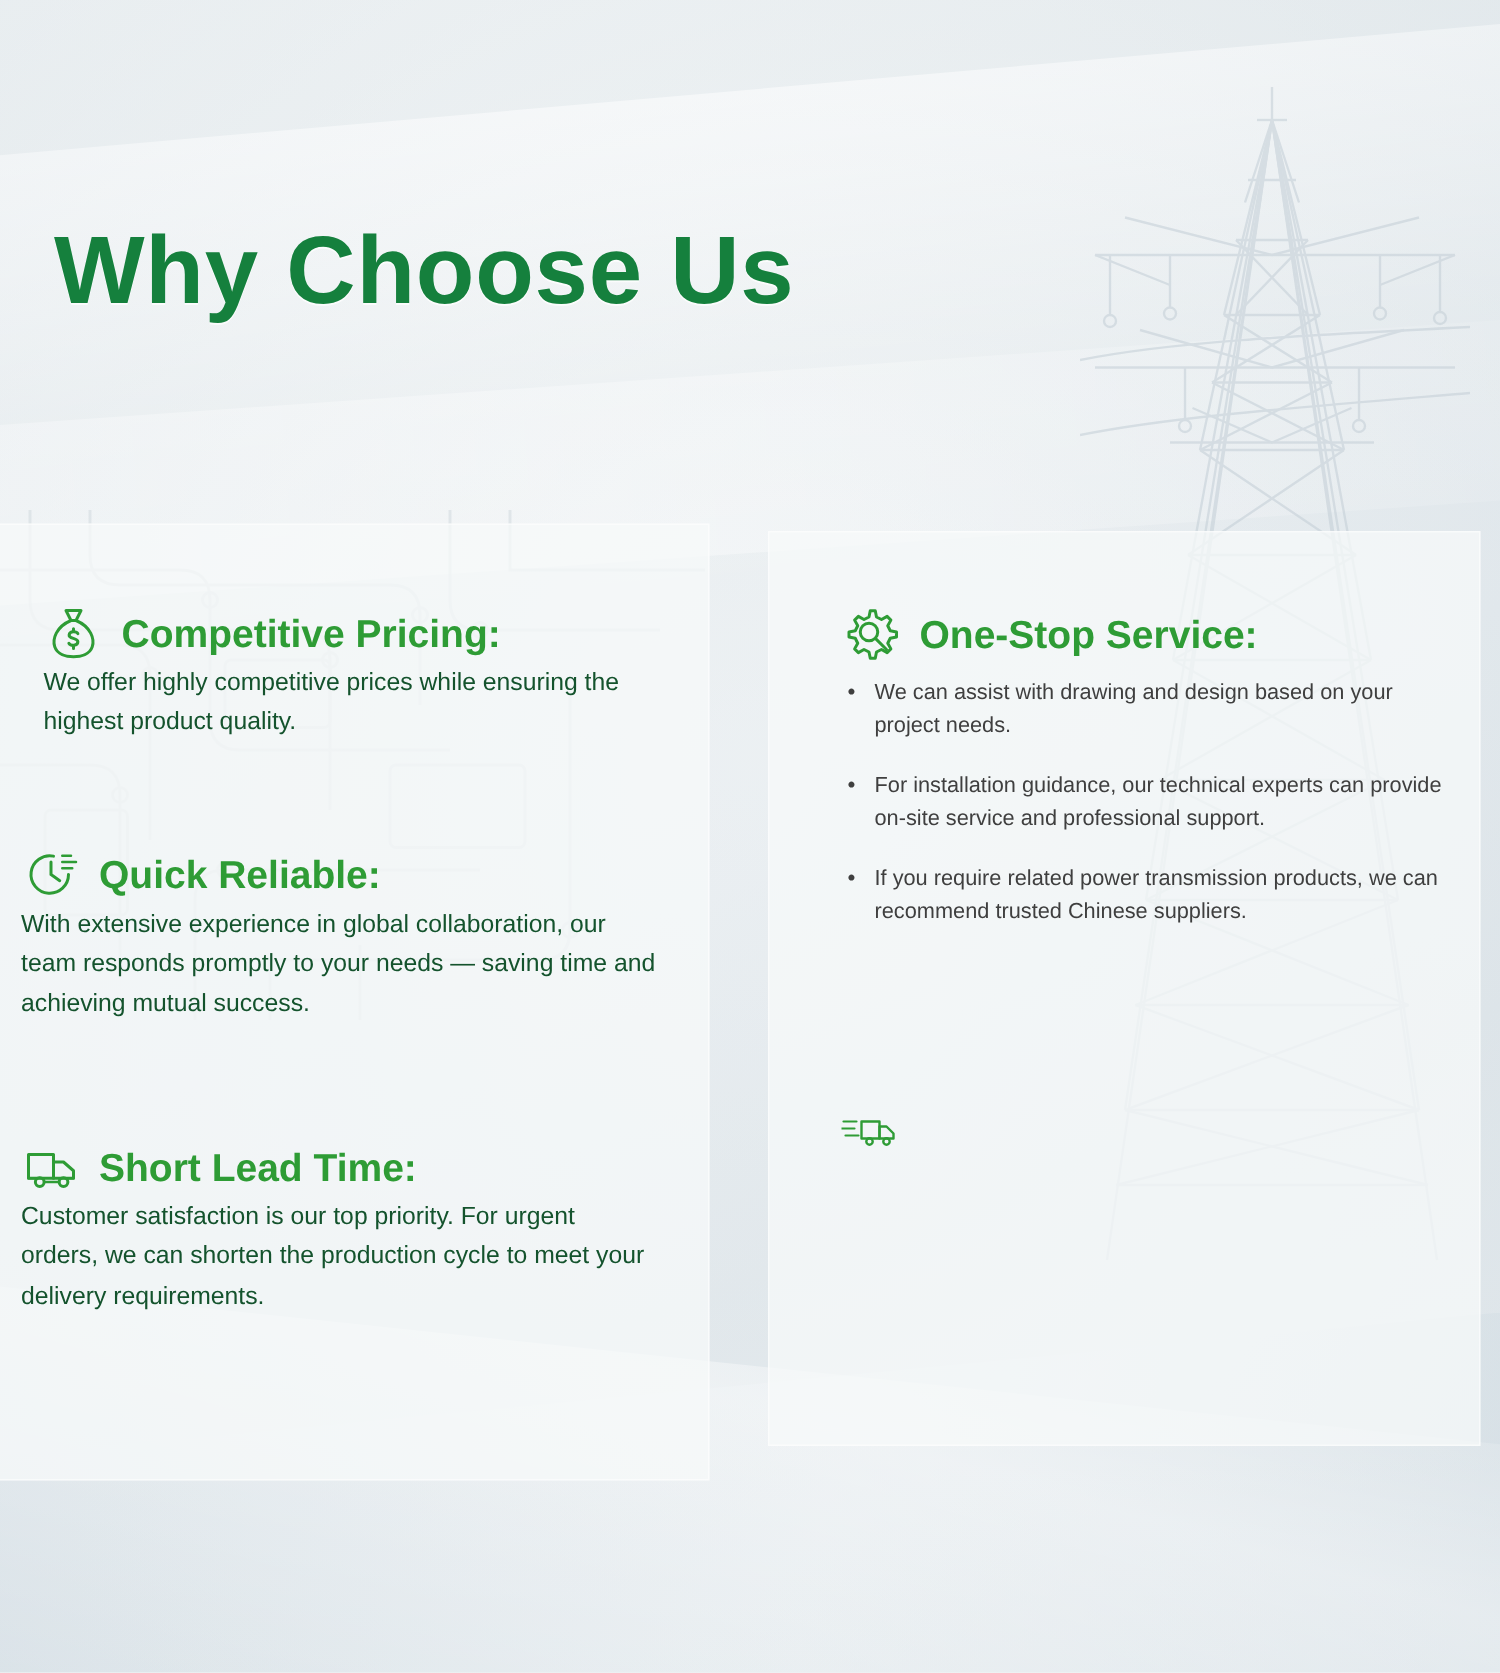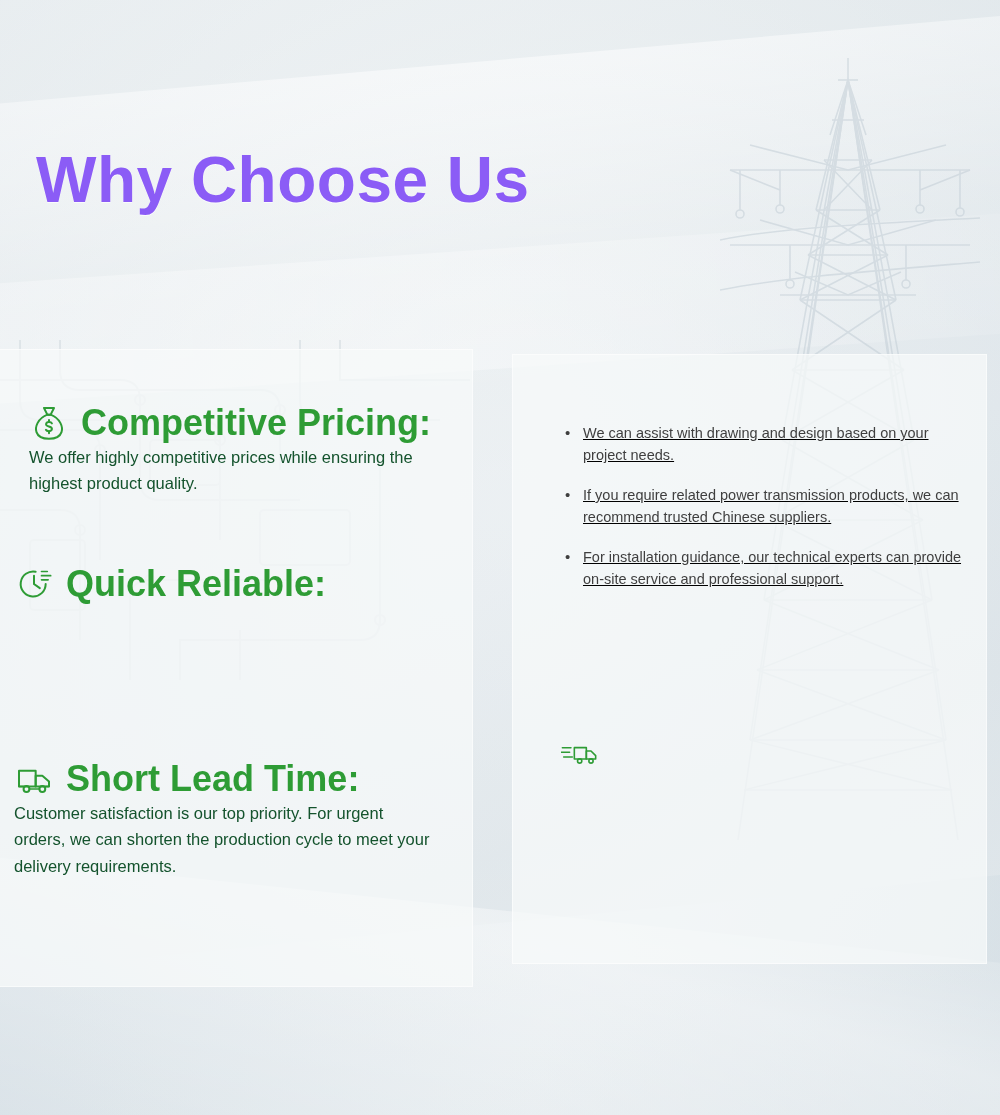--- a/index.html
+++ b/index.html
@@ -84,21 +84,21 @@
     opacity: 0.5;
   }
 
   
   .title {
     position: absolute;
     left: 36px;
     top: 143px;
     font-size: 64px;
     font-weight: bold;
-    color: #8b5cf6;
+    color: #15803d;
     letter-spacing: 0.5px;
     text-shadow: 0 1px 0 rgba(255,255,255,0.7);
   }
 
   
   .card {
     position: absolute;
     background: rgba(247,249,249,0.74);
     border: 1px solid rgba(255,255,255,0.55);
   }
@@ -122,35 +122,34 @@
     align-items: center;
     gap: 12px;
   }
   .head .icon {
     width: 40px;
     height: 40px;
     flex: 0 0 40px;
     display: block;
   }
   .head h2 {
-    font-size: 36px;
+    font-size: 26px;
     font-weight: bold;
     color: #2e9c35;
     white-space: nowrap;
   }
   .body-text {
     margin-top: 0;
     font-size: 16.5px;
     line-height: 1.6;
     color: #14532d;
   }
   ul.bullets {
-    margin-top: 19px;
+    margin-top: 8px;
     list-style: none;
-    text-decoration: underline;
   }
   ul.bullets li {
     position: relative;
     padding-left: 22px;
     margin-bottom: 17px;
     font-size: 14.5px;
     line-height: 1.55;
     color: #3f3f3f;
   }
   ul.bullets li::before {
@@ -281,20 +280,21 @@
     <div class="head">
       <svg class="icon" viewBox="0 0 48 48">
         <g fill="none" stroke="#2e9c35" stroke-width="2.4" stroke-linecap="round">
           <path d="M38 24 A15 15 0 1 1 26 9.3"></path>
           <path d="M24 14 V24 L31 29"></path>
           <path d="M33 9 L40 9 M33 14 L44 14 M33 19 L41 19" stroke-width="2"></path>
         </g>
       </svg>
       <h2>Quick Reliable:</h2>
     </div>
+    <p class="body-text">With extensive experience in global collaboration, our team responds promptly to your needs — saving time and achieving mutual success.</p>
   </div>
 
   <div class="block" style="left:25px; top:408px; width:420px;">
     <div class="head">
       <svg class="icon" viewBox="0 0 48 48">
         <g fill="none" stroke="#2e9c35" stroke-width="2.4" stroke-linecap="round" stroke-linejoin="round">
           <path d="M6 14 H26 V33 H6 Z"></path>
           <path d="M26 20 H34 L42 27 V33 H26 Z"></path>
           <circle cx="15" cy="36" r="3.5"></circle>
           <circle cx="34" cy="36" r="3.5"></circle>
@@ -304,24 +304,34 @@
       <h2>Short Lead Time:</h2>
     </div>
     <p class="body-text">Customer satisfaction is our top priority. For urgent orders, we can shorten the production cycle to meet your delivery requirements.</p>
   </div>
 
 </div>
 
 <div class="card card-right">
 
   <div class="block" style="left:48px; top:48px; width:408px;">
+    <div class="head">
+      <svg class="icon" viewBox="0 0 48 48">
+        <g fill="none" stroke="#2e9c35" stroke-width="2.4" stroke-linecap="round" stroke-linejoin="round">
+          <path d="M23 5 L27 5 L28 10 L32 12 L36.5 9.5 L39.5 12.5 L37 17 L39 21 L44 22 L44 26 L39 27 L37 31 L39.5 35.5 L36.5 38.5 L32 36 L28 38 L27 43 L23 43 L22 38 L18 36 L13.5 38.5 L10.5 35.5 L13 31 L11 27 L6 26 L6 22 L11 21 L13 17 L10.5 12.5 L13.5 9.5 L18 12 L22 10 Z"></path>
+          <circle cx="22" cy="22" r="7"></circle>
+          <path d="M27.5 27.5 L36 36"></path>
+        </g>
+      </svg>
+      <h2>One-Stop Service:</h2>
+    </div>
     <ul class="bullets">
       <li>We can assist with drawing and design based on your project needs.</li>
+      <li>For installation guidance, our technical experts can provide on-site service and professional support.</li>
       <li>If you require related power transmission products, we can recommend trusted Chinese suppliers.</li>
-      <li>For installation guidance, our technical experts can provide on-site service and professional support.</li>
     </ul>
   </div>
 
   <div class="block" style="left:48px; top:378px; width:400px;">
     <div class="head">
       <svg class="icon" viewBox="0 0 60 48">
         <g fill="none" stroke="#2e9c35" stroke-width="2.4" stroke-linecap="round" stroke-linejoin="round">
           <path d="M20 16 H38 V33 H20 Z"></path>
           <path d="M38 21 H45 L52 28 V33 H38 Z"></path>
           <circle cx="28" cy="36" r="3.2"></circle>

